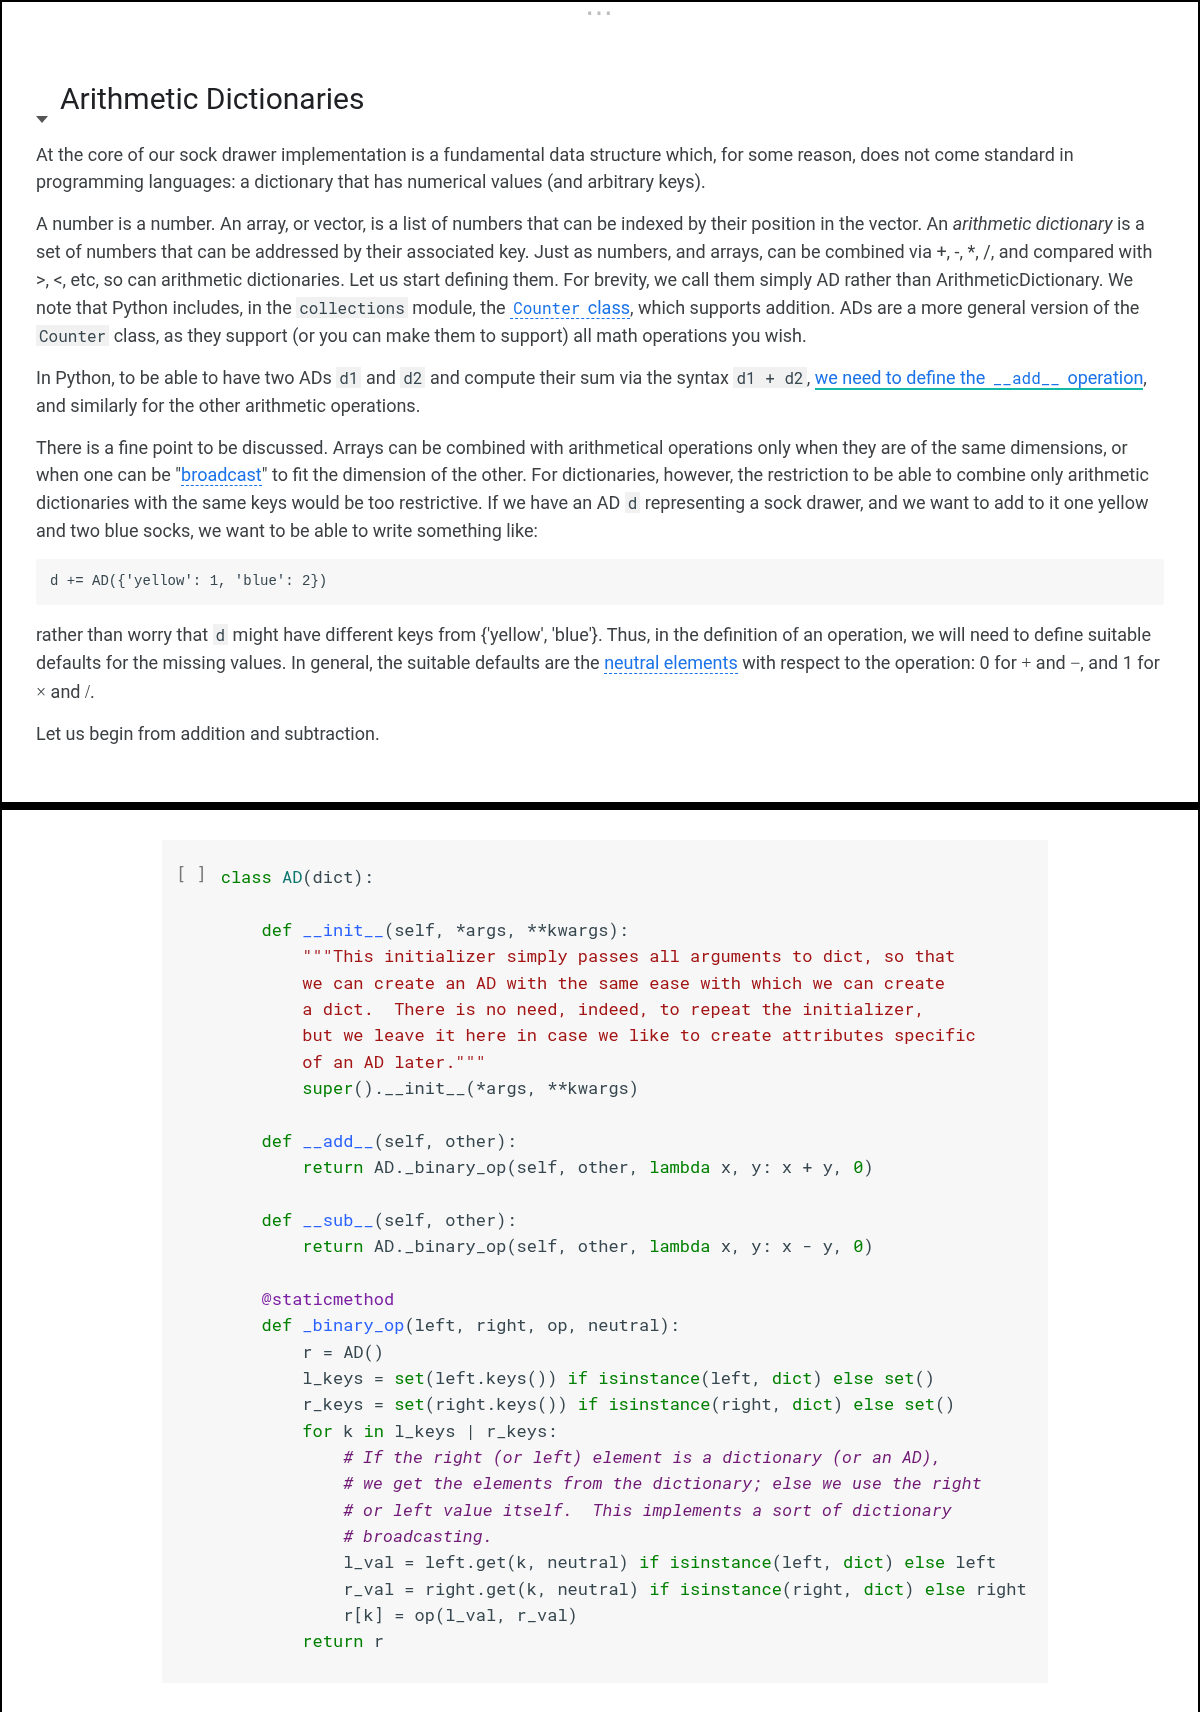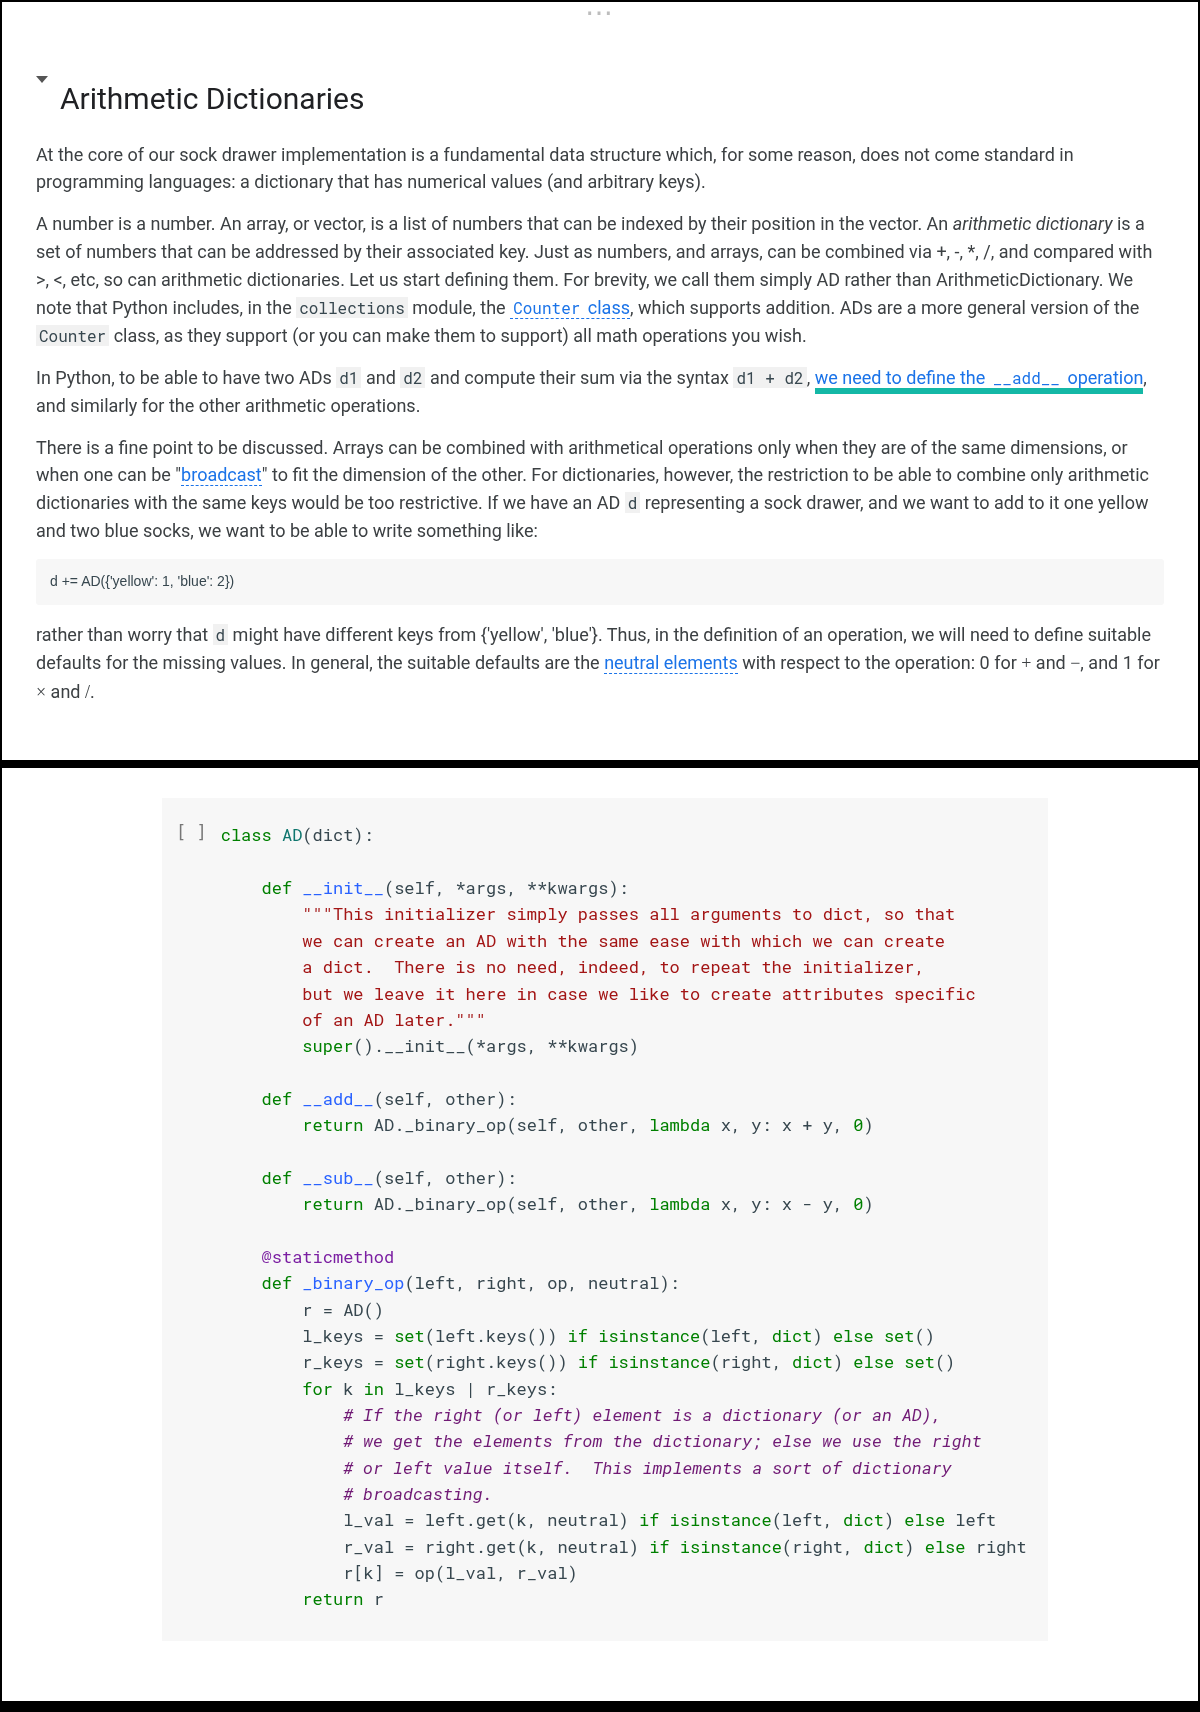--- a/index.html
+++ b/index.html
@@ -32,44 +32,44 @@
     font-size:18px;
     line-height:1.55;
     color:#3c4043;
   }
   h2.title{
     font-size:30px;
     font-weight:400;
     color:#202124;
     margin:30px 0 18px 0;
     display:flex;
-    align-items:flex-start;
+    align-items:flex-end;
     gap:8px;
   }
   .caret{
     display:inline-block;
     width:0;height:0;
     border-left:6px solid transparent;
     border-right:6px solid transparent;
     border-top:7px solid #555;
     margin-right:4px;
   }
   .text-cell p{margin:0 0 14px 0;}
-  .text-cell a{color:#1a73e8;text-decoration:none;border-bottom:6px solid #14b8a6;}
+  .text-cell a{color:#1a73e8;text-decoration:none;border-bottom:2px solid #14b8a6;}
   .text-cell a.dashed{border-bottom:1px dashed #1a73e8;}
   code.inline{
     font-family:Menlo,Consolas,"Roboto Mono",monospace;
     font-size:16px;
     background:#f1f1f1;
     padding:0 3px;
     border-radius:0;
     color:#37474f;
   }
   pre.small-code{
-    font-family:Liberation Sans, sans-serif;
+    font-family:Liberation Mono, monospace;
     font-size:14px;
     background:#f7f7f7;
     color:#37474f;
     margin:4px 0 16px 0;
     padding:12px 14px;
     border-radius:3px;
     white-space:pre-wrap;
   }
   .sheet.code-sheet{
     margin-top:4px;
@@ -134,20 +134,21 @@
       <p>
         <span>There is a fine point to be discussed. Arrays can be combined with arithmetical operations only when they are of the same dimensions, or when one can be "</span><a href="#" class="dashed">broadcast</a><span>" to fit the dimension of the other. For dictionaries, however, the restriction to be able to combine only arithmetic dictionaries with the same keys would be too restrictive. If we have an AD </span><code class="inline">d</code><span> representing a sock drawer, and we want to add to it one yellow and two blue socks, we want to be able to write something like:</span>
       </p>
 
       <pre class="small-code">d += AD({'yellow': 1, 'blue': 2})</pre>
 
       <p>
         <span>rather than worry that </span><code class="inline">d</code><span> might have different keys from {'yellow', 'blue'}. Thus, in the definition of an operation, we will need to define suitable defaults for the missing values. In general, the suitable defaults are the </span><a href="#" class="dashed">neutral elements</a><span> with respect to the operation: 0 for </span><span class="math">+</span><span> and </span><span class="math">−</span><span>, and 1 for </span><span class="math">×</span><span> and </span><span class="math">/</span><span>.</span>
       </p>
 
+      <p>Let us begin from addition and subtraction.</p>
     </div>
   </div>
 
   <div class="sheet code-sheet">
     <div class="cell">
       <div class="prompt">[ ]</div>
 <div class="code"><span class="kw">class</span> <span class="cls">AD</span><span>(dict):</span>
 
     <span class="kw">def</span> <span class="nm">__init__</span><span>(self, *args, **kwargs):</span>
         <span class="str">"""This initializer simply passes all arguments to dict, so that</span>

